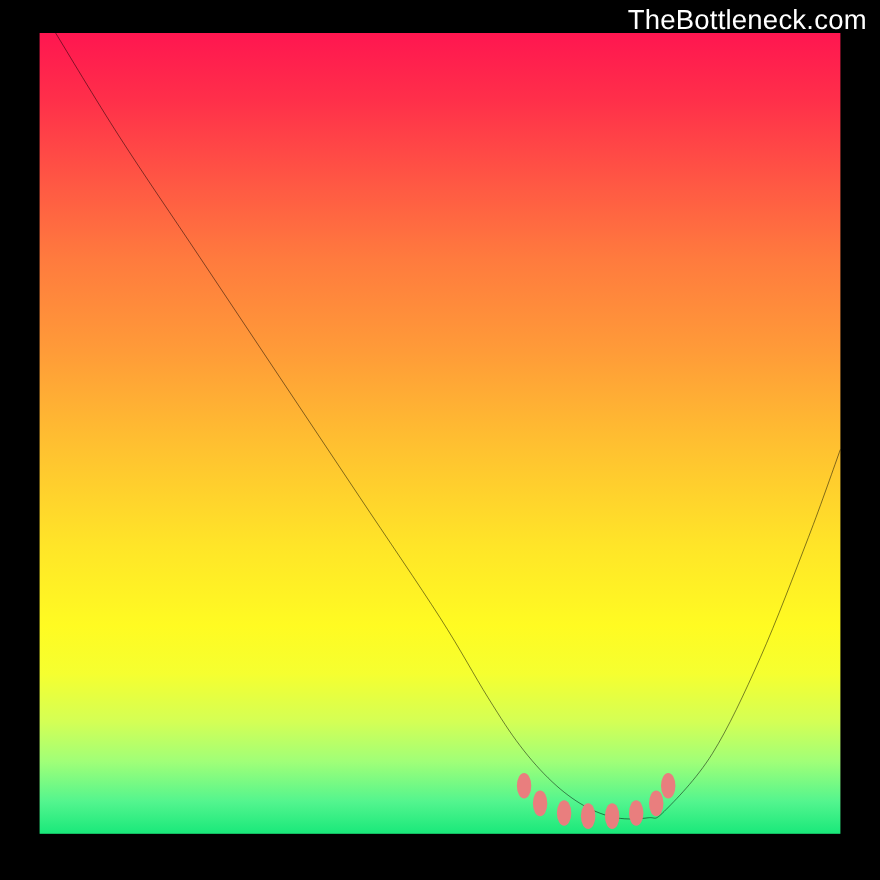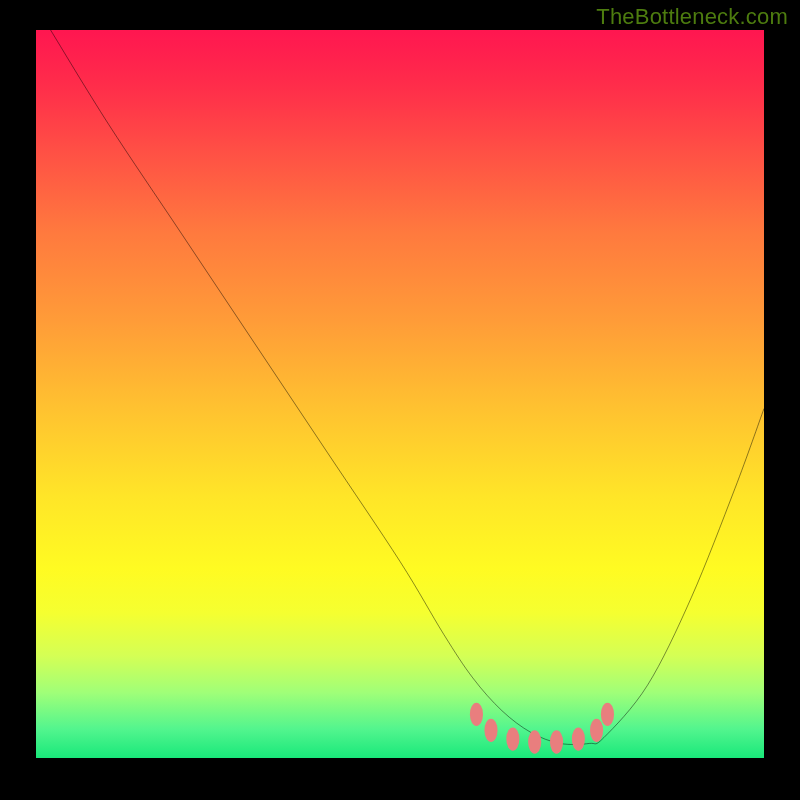--- a/index.html
+++ b/index.html
@@ -8,23 +8,23 @@
     background: #000;
     width: 800px;
     height: 800px;
     position: relative;
     overflow: hidden;
   }
   .watermark {
     position: absolute;
     top: 4px;
     right: 12px;
-    color: #4d7c0f;
+    color: #ffffff;
     font-family: Arial, Helvetica, sans-serif;
-    font-size: 22px;
+    font-size: 25px;
     z-index: 3;
     letter-spacing: 0.2px;
   }
   .plot-area {
     position: absolute;
     left: 36px;
     top: 30px;
     width: 728px;
     height: 728px;
   }

